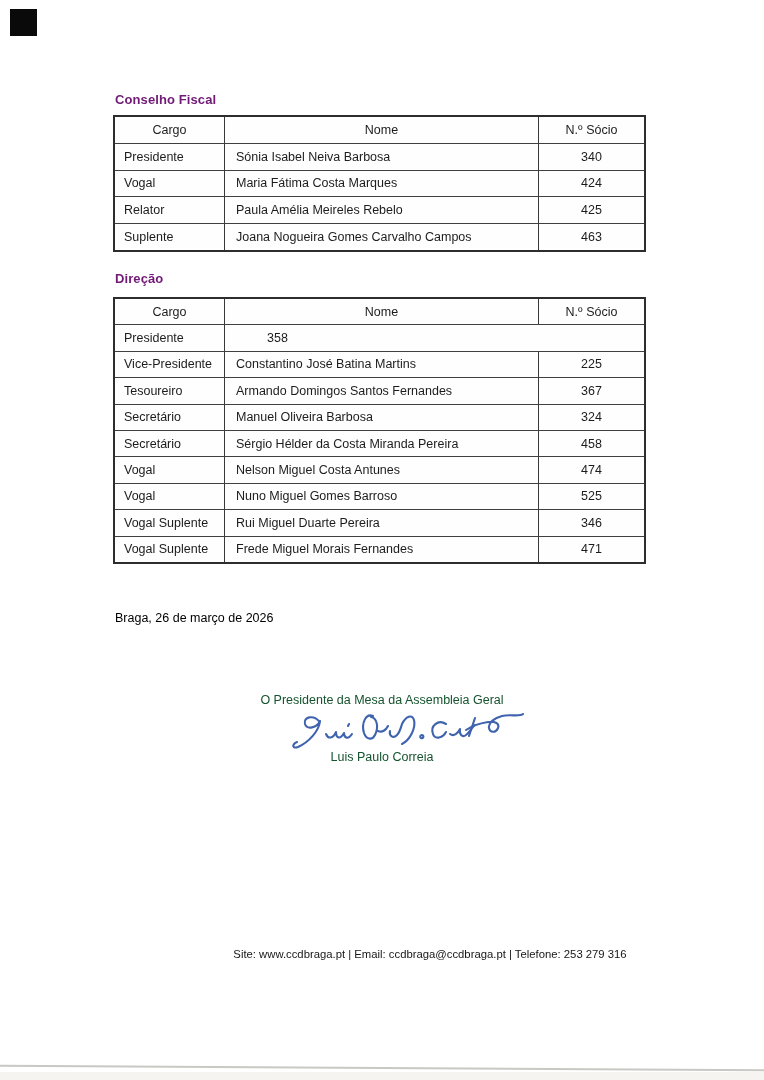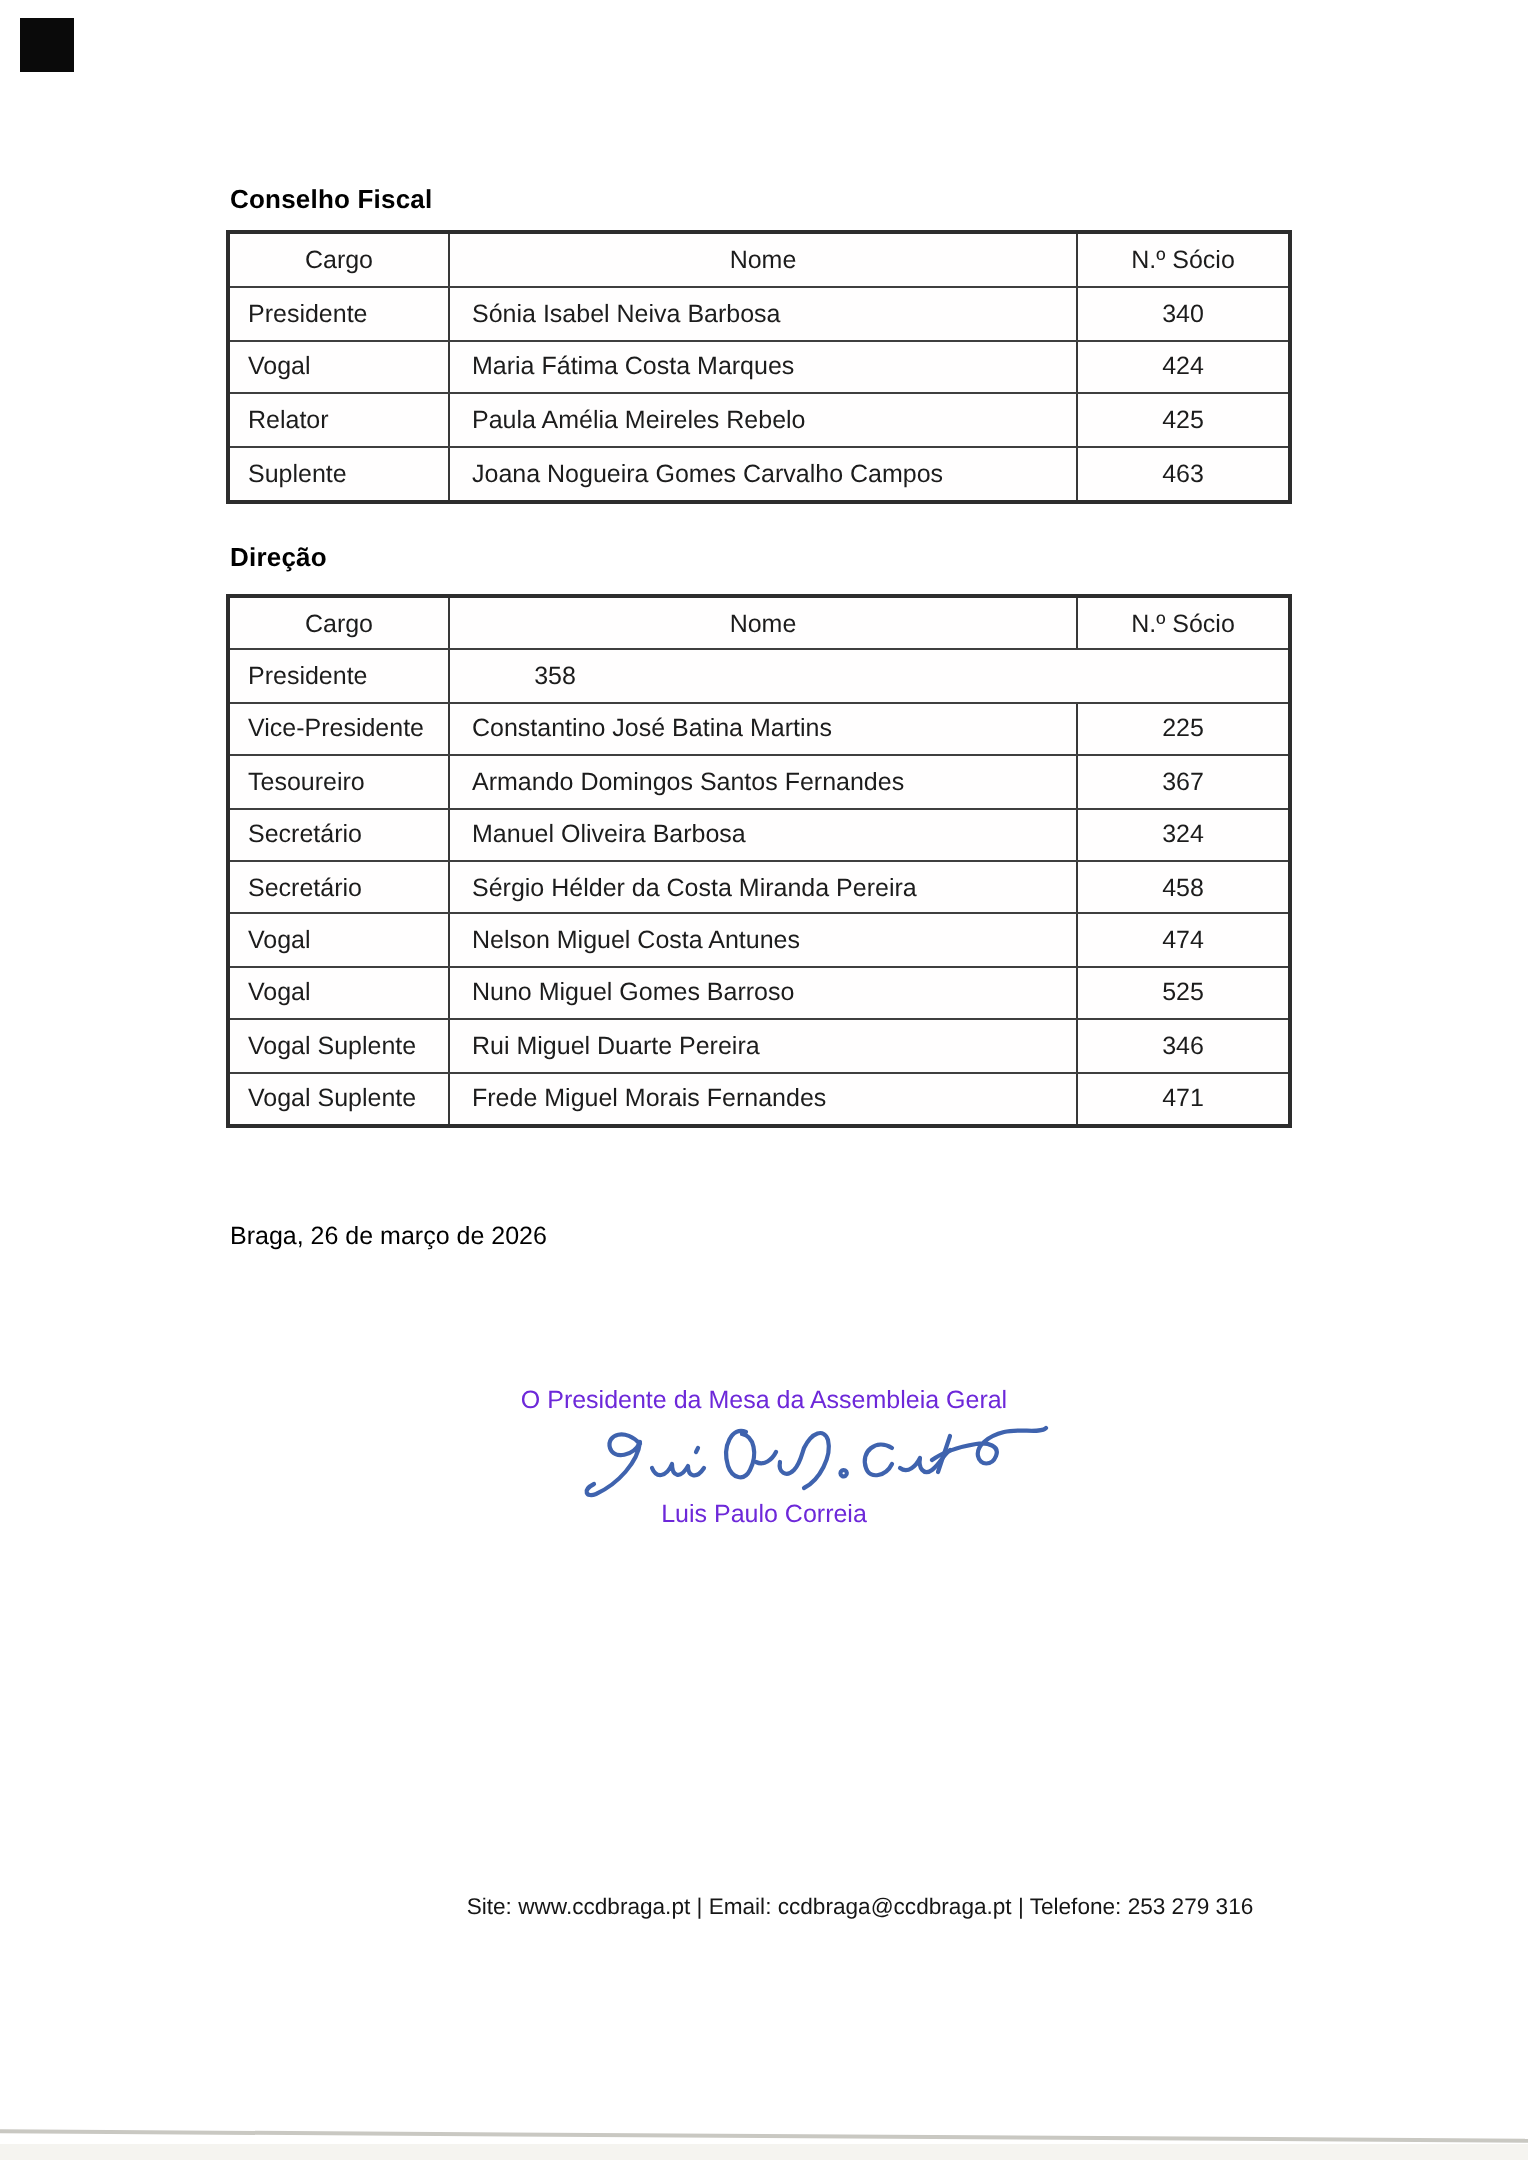--- a/index.html
+++ b/index.html
@@ -10,21 +10,21 @@
     overflow:hidden;
     font-family:"Liberation Sans","DejaVu Sans",sans-serif;
     color:#1d1d1d;
   }
   .corner-mark{
     position:absolute;left:10px;top:9px;width:27px;height:27px;
     background:#0a0a0a;
   }
   .sec-title{
     position:absolute;left:115px;
-    font-size:13px;font-weight:bold;color:#000000;
+    font-size:13px;font-weight:bold;color:#701a75;
     letter-spacing:.1px;
   }
   #title-1{top:92px;}
   #title-2{top:271px;}
   .doc-table{
     position:absolute;left:113px;width:533px;
     box-sizing:border-box;
     border:2px solid #2d2d2d;
     background:#fffefe;
   }
@@ -41,21 +41,21 @@
   .td.c0{width:109px;padding-left:9px;}
   .td.c1{flex:1;border-left:1.5px solid #383838;padding-left:11px;}
   .td.c2{width:106px;border-left:1.5px solid #383838;justify-content:center;padding:0 4px;}
   .tr.head .td{justify-content:center;padding:0 4px;}
   .date-line{
     position:absolute;left:115px;top:611px;
     font-size:12.5px;color:#000000;
   }
   .center-line{
     position:absolute;left:0;width:764px;text-align:center;
-    font-size:12.5px;color:#6d28d9;
+    font-size:12.5px;color:#14532d;
   }
   #signer-title{top:693px;}
   #signer-name{top:750px;}
   #signature-svg{
     position:absolute;left:278px;top:705px;width:250px;height:52px;
   }
   .footer-line{
     position:absolute;left:0;width:764px;text-align:center;
     font-size:11.3px;color:#161616;
   }

